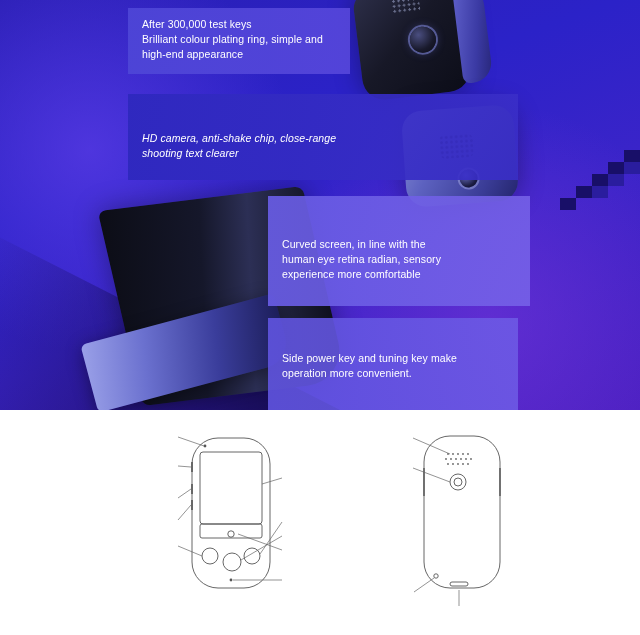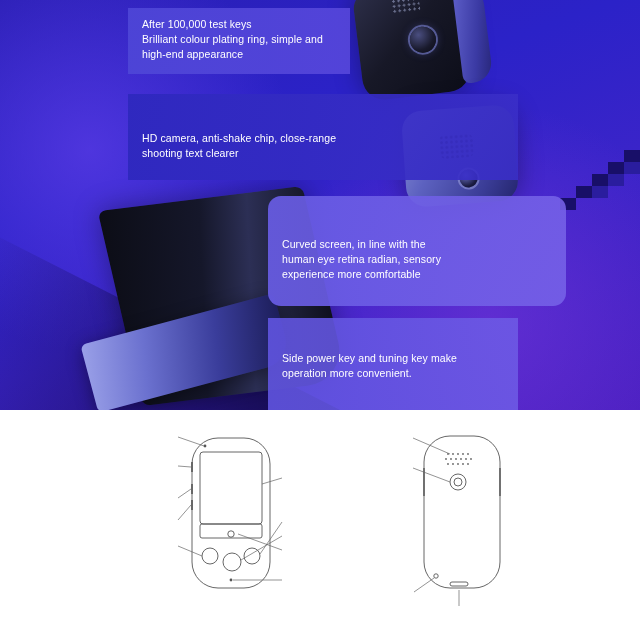--- a/index.html
+++ b/index.html
@@ -154,26 +154,25 @@
   .cap-1 {
     left: 128px; top: 8px;
     width: 222px; height: 66px;
     background: linear-gradient(90deg, rgba(78,70,215,0.92) 0%, rgba(88,72,220,0.88) 100%);
   }
   .cap-2 {
     left: 128px; top: 94px;
     width: 390px; height: 86px;
     background: linear-gradient(90deg, rgba(46,40,190,0.95) 0%, rgba(58,46,200,0.9) 100%);
   }
-  .cap-2 .txt { padding-top: 28px; }
+  .cap-2 .txt { padding-top: 28px; font-style: italic; }
   .cap-3 {
     left: 268px; top: 196px;
-    width: 298px; height: 110px;
+    width: 262px; height: 110px;
     background: linear-gradient(90deg, rgba(104,92,228,0.92) 0%, rgba(118,98,232,0.88) 100%);
-    border-radius: 13px;
   }
   .cap-3 .txt { padding-top: 32px; }
   .cap-4 {
     left: 268px; top: 318px;
     width: 250px; height: 102px;
     background: linear-gradient(90deg, rgba(96,84,224,0.9) 0%, rgba(110,92,230,0.85) 100%);
   }
   .cap-4 .txt { padding-top: 24px; }
   .cap .txt { white-space: pre-line; }
 
@@ -216,21 +215,21 @@
       <span class="ring"></span>
       <span class="body-right"></span>
     </div>
 
     <div class="dev dev-mid">
       <span class="grille"></span>
       <span class="cam"></span>
     </div>
 
     <div class="cap cap-1">
-      <div class="txt">After 100,000 test keys
+      <div class="txt">After 300,000 test keys
 Brilliant colour plating ring, simple and
 high-end appearance</div>
     </div>
     <div class="cap cap-2">
       <div class="txt">HD camera, anti-shake chip, close-range
 shooting text clearer</div>
     </div>
     <div class="cap cap-3">
       <div class="txt">Curved screen, in line with the
 human eye retina radian, sensory

